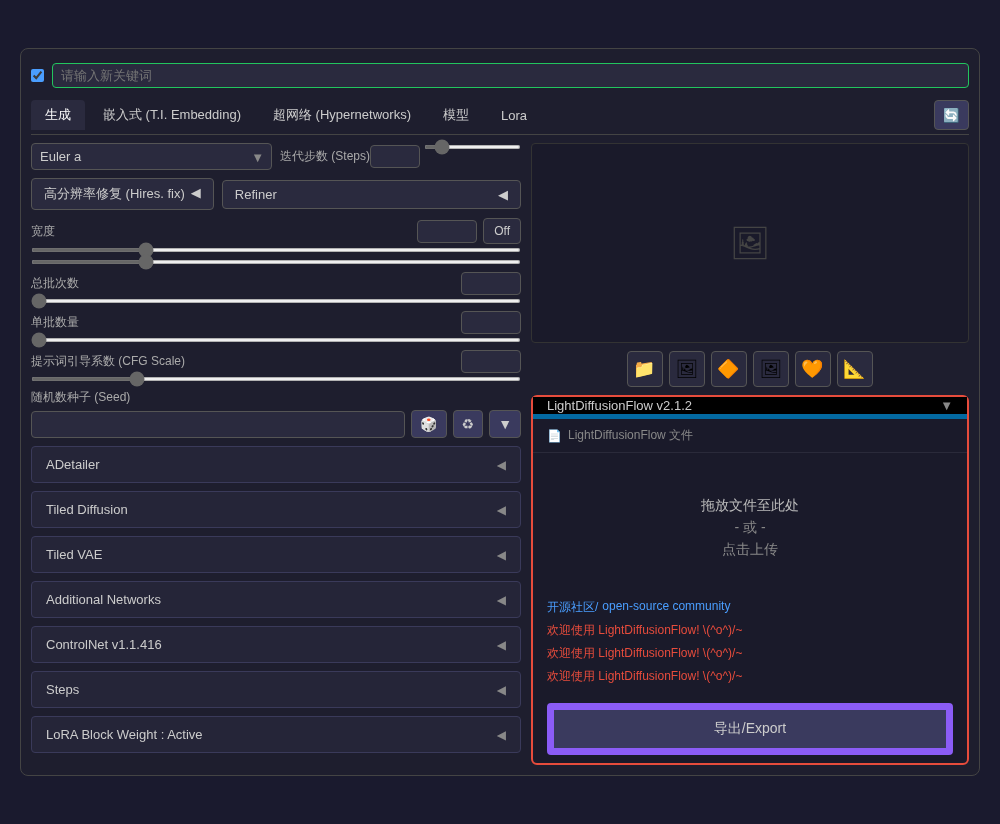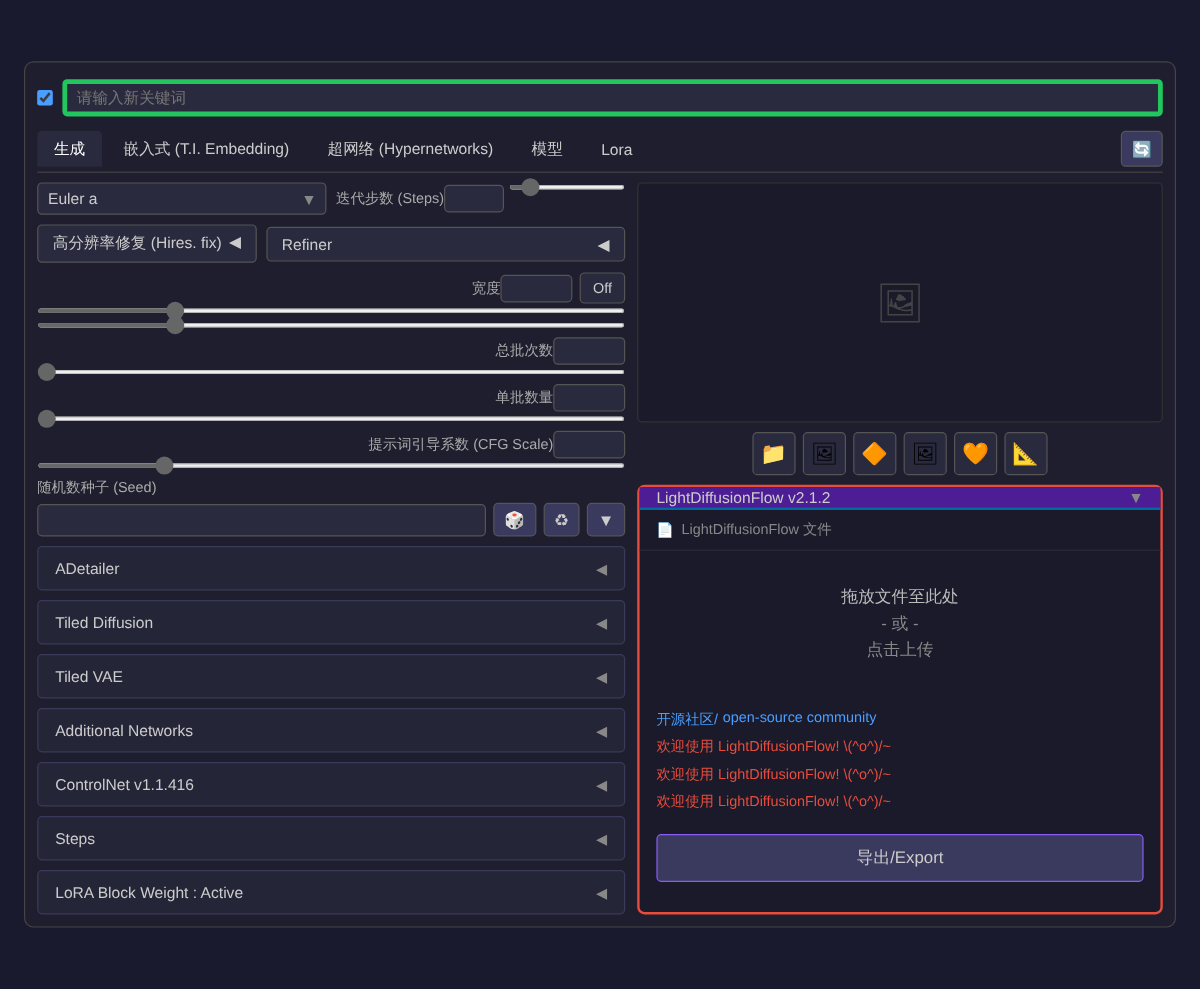--- a/index.html
+++ b/index.html
@@ -30,21 +30,21 @@
       align-items: center;
       gap: 8px;
       padding: 4px 0;
     }
     .top-bar input[type="checkbox"] {
       accent-color: #4a9eff;
     }
     .top-bar .keyword-input {
       flex: 1;
       background: #2a2a3e;
-      border: 4px solid #22c55e;
+      border: 1px solid #22c55e;
       border-radius: 4px;
       color: #888;
       padding: 4px 8px;
       font-size: 13px;
     }
     
     .tabs {
       display: flex;
       gap: 4px;
       border-bottom: 1px solid #444;
@@ -153,21 +153,21 @@
       font-size: 13px;
     }
     .slider-row {
       display: flex;
       flex-direction: column;
       gap: 4px;
     }
     .slider-header {
       display: flex;
       align-items: center;
-      justify-content: flex-end;
+      justify-content: space-between;
     }
     .slider-value-input {
       background: #2a2a3e;
       border: 1px solid #555;
       border-radius: 4px;
       color: #ccc;
       padding: 3px 8px;
       width: 60px;
       text-align: center;
       font-size: 13px;
@@ -284,22 +284,22 @@
       border: 2px solid #e74c3c;
       border-radius: 6px;
       background: #1a1a2a;
       flex: 1;
     }
     .ldf-header {
       display: flex;
       align-items: center;
       justify-content: space-between;
       padding: 1px 14px;
-      border-bottom: 2px solid #0369a1;
-      background: #4c1d95;
+      border-bottom: 5px solid #0369a1;
+      background: #000000;
     }
     .ldf-title { color: #ccc; font-size: 13px; }
     .ldf-dropdown { color: #888; cursor: pointer; }
     .ldf-file-row {
       display: flex;
       align-items: center;
       gap: 6px;
       padding: 8px 14px;
       border-bottom: 1px solid #2a2a3a;
       color: #888;
@@ -308,34 +308,34 @@
     .ldf-drop-area {
       display: flex;
       flex-direction: column;
       align-items: center;
       justify-content: center;
       padding: 30px;
       gap: 4px;
       color: #888;
       font-size: 14px;
     }
-    .ldf-drop-area .drop-main { color: #bbb; font-size: 14px; }
+    .ldf-drop-area .drop-main { color: #bbb; font-size: 14px; margin-top: 14px; }
     .ldf-links {
       padding: 10px 14px;
       display: flex;
       flex-direction: column;
       gap: 6px;
     }
     .ldf-link-row { display: flex; gap: 4px; font-size: 12px; }
     .open-src { color: #4a9eff; text-decoration: none; }
     .ldf-msg { color: #e74c3c; font-size: 12px; }
     .export-btn {
       margin: 8px 14px;
       background: #3a3a5e;
-      border: 1px solid #8b5cf6;
+      border: 7px solid #8b5cf6;
       border-radius: 4px;
       color: #ccc;
       padding: 10px;
       cursor: pointer;
       font-size: 14px;
       text-align: center;
       width: calc(100% - 28px);
     }
   </style>
 </head>

